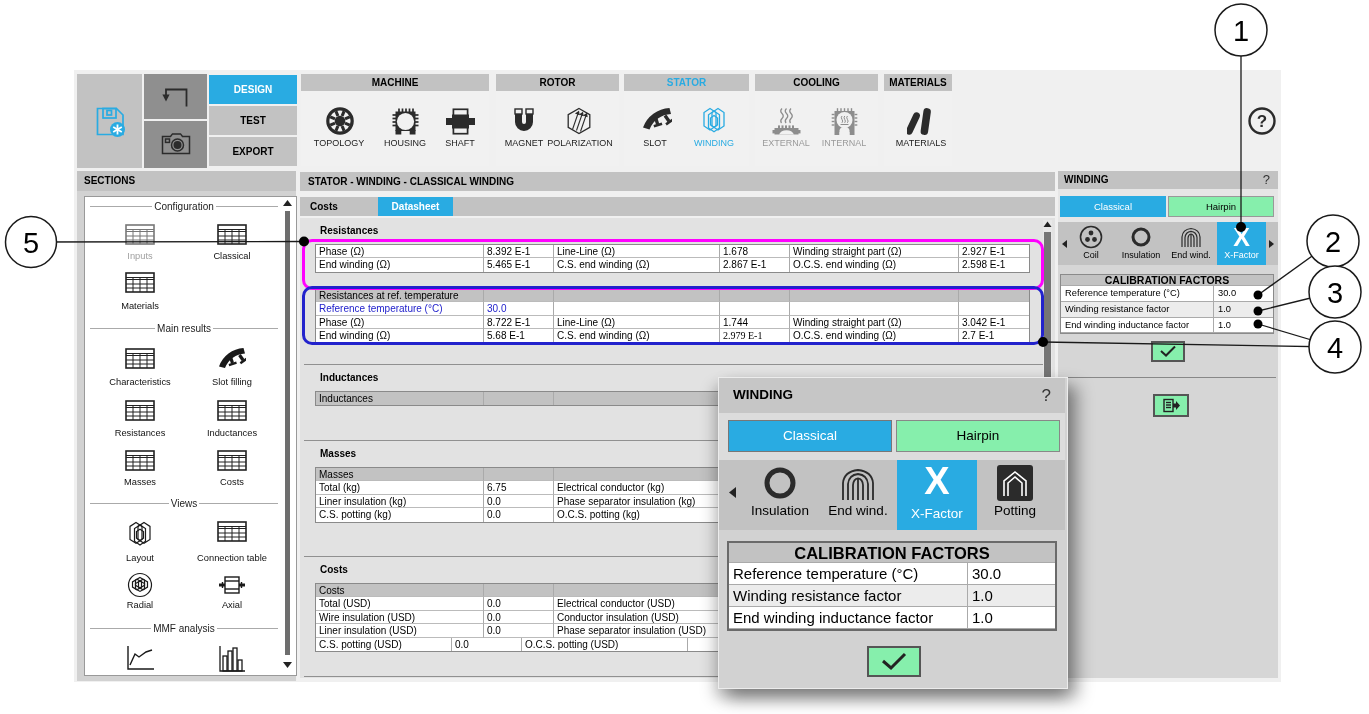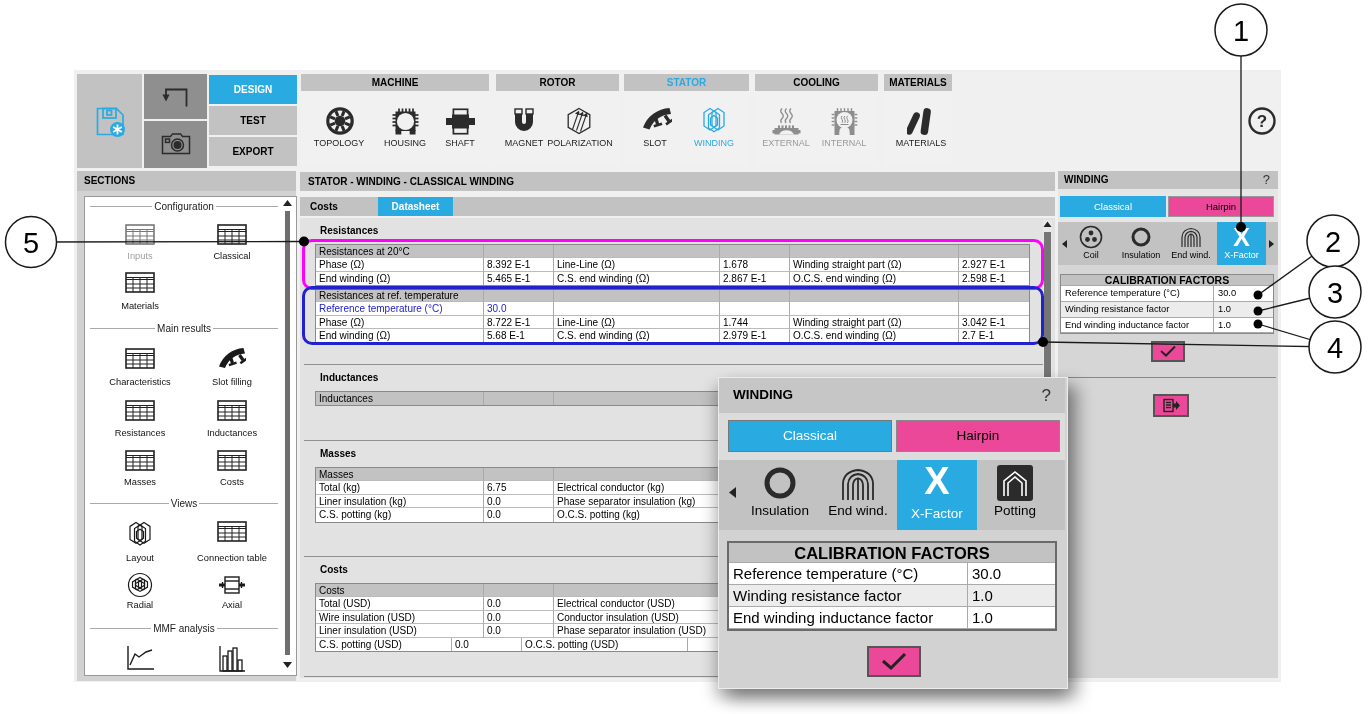--- a/index.html
+++ b/index.html
@@ -30,21 +30,21 @@
 .blue{color:#2222cc;}
 .secthead{position:absolute;font-size:10px;font-weight:bold;}
 
 .ct{position:absolute;border:1px solid #8a8a8a;background:#fff;}
 .ct .r{display:flex;box-sizing:border-box;}
 .ct .c{box-sizing:border-box;border-right:1px solid #aaa;border-bottom:1px solid #aaa;
  padding:0 0 0 4px;overflow:hidden;white-space:nowrap;}
 .ct .c:last-child{border-right:none;}
 .ct .hdr{background:#c2c2c2;font-weight:bold;text-align:center;padding:0;}
 .cyanbtn{background:#29abe2;color:#fff;}
-.whtbtn{background:#ec4899;color:#000;}
+.whtbtn{background:#86efac;color:#000;}
 svg{display:block;}
 .sghead{position:absolute;left:5px;width:188px;display:flex;align-items:center;font-size:10px;color:#222;}
 .sghead:before,.sghead:after{content:"";flex:1;height:1px;background:#aaa;}
 .sghead span{padding:0 2px;}
 .sitlbl{position:absolute;font-size:9.3px;color:#111;transform:translateX(-50%);white-space:nowrap;}
 .ticon{position:absolute;}
 #callouts{position:absolute;left:0;top:0;z-index:50;pointer-events:none;}
 #popup{position:absolute;left:718px;top:377px;width:348px;height:310px;background:#d2d2d2;z-index:40;
  box-shadow:9px 9px 16px rgba(0,0,0,0.40),-4px 9px 14px rgba(0,0,0,0.22);border:1px solid #ececec;}
 </style>
@@ -512,28 +512,20 @@
  <div class="abs" id="center" style="left:226px;top:101px;width:755px;height:507px;">
   <div class="panelh abs" style="left:0;top:1px;width:755px;height:19px;line-height:19px;"><span style="margin-left:8px;">STATOR - WINDING - CLASSICAL WINDING</span></div>
   <div class="abs" style="left:0;top:26px;width:755px;height:19px;background:#c2c2c2;">
    <div class="abs b" style="left:10px;top:0;font-size:10px;line-height:19px;">Costs</div>
    <div class="abs b cyanbtn" style="left:78px;top:0;width:75px;height:19px;font-size:10px;line-height:19px;text-align:center;">Datasheet</div>
   </div>
   <div class="abs" style="left:0;top:47px;width:755px;height:460px;background:#e2e2e2;"></div>
   <div class="secthead" style="left:20px;top:54px;">Resistances</div>
   <div class="dt" style="left:15px;top:73px;width:713px;">
    <div class="r">
-          <div class="c hdr" style="width:168px;">Resistances at 20°C</div>
-          <div class="c hdr" style="width:70px;"></div>
-          <div class="c hdr" style="width:166px;"></div>
-          <div class="c hdr" style="width:70px;"></div>
-          <div class="c hdr" style="width:169px;"></div>
-          <div class="c hdr" style="flex:1;"></div>
-        </div>
-   <div class="r">
           <div class="c" style="width:168px;">Phase (Ω)</div>
           <div class="c" style="width:70px;">8.392 E-1</div>
           <div class="c" style="width:166px;">Line-Line (Ω)</div>
           <div class="c" style="width:70px;">1.678</div>
           <div class="c" style="width:169px;">Winding straight part (Ω)</div>
           <div class="c" style="flex:1;">2.927 E-1</div>
         </div>
    <div class="r">
           <div class="c" style="width:168px;">End winding (Ω)</div>
           <div class="c" style="width:70px;">5.465 E-1</div>
@@ -565,21 +557,21 @@
           <div class="c" style="width:70px;">8.722 E-1</div>
           <div class="c" style="width:166px;">Line-Line (Ω)</div>
           <div class="c" style="width:70px;">1.744</div>
           <div class="c" style="width:169px;">Winding straight part (Ω)</div>
           <div class="c" style="flex:1;">3.042 E-1</div>
         </div>
    <div class="r">
           <div class="c" style="width:168px;">End winding (Ω)</div>
           <div class="c" style="width:70px;">5.68 E-1</div>
           <div class="c" style="width:166px;">C.S. end winding (Ω)</div>
-          <div class="c" style="width:70px;">2.979 E-1</div>
+          <div class="c" style="width:70px;font-family:Liberation Serif, serif;">2.979 E-1</div>
           <div class="c" style="width:169px;">O.C.S. end winding (Ω)</div>
           <div class="c" style="flex:1;">2.7 E-1</div>
         </div>
   </div>
   <div class="sep" style="left:4px;top:193px;width:746px;"></div>
   <div class="secthead" style="left:20px;top:201px;">Inductances</div>
   <div class="dt" style="left:15px;top:220px;width:713px;">
    <div class="r">
           <div class="c hdr" style="width:168px;">Inductances</div>
           <div class="c hdr" style="width:70px;"></div>

